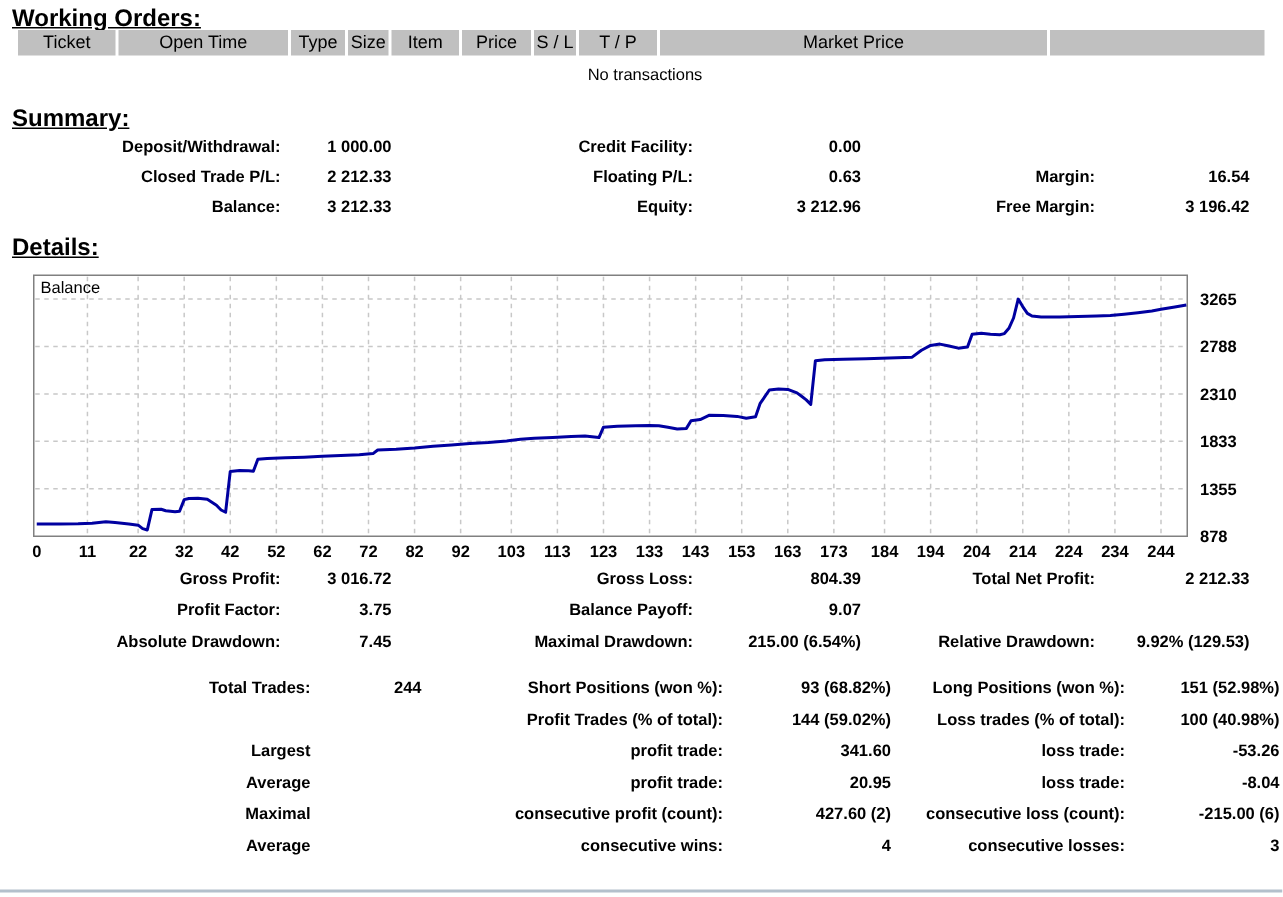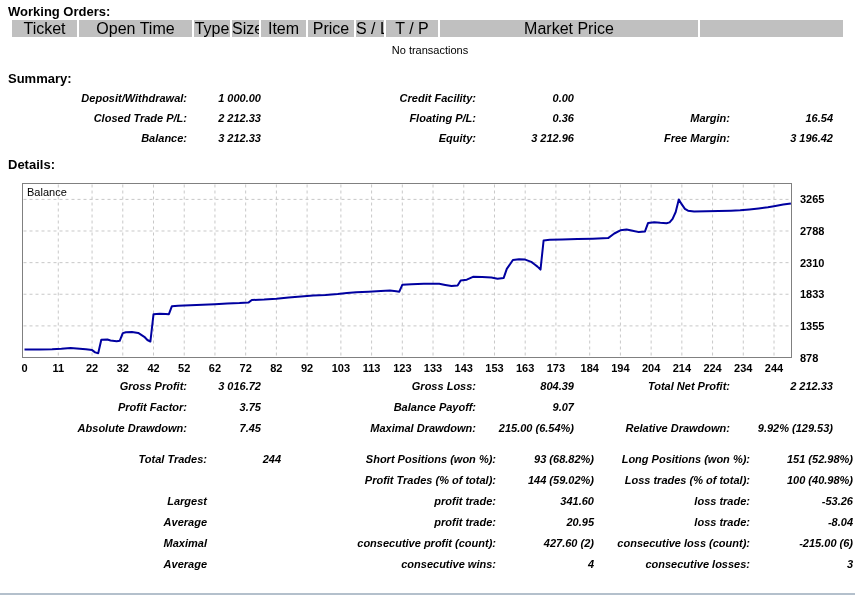--- a/index.html
+++ b/index.html
@@ -1,40 +1,40 @@
 <!DOCTYPE html>
 <html><head>
 <meta charset="utf-8">
 <style>
   html,body{margin:0;padding:0;}
   body{
     width:855px;height:598px;position:relative;overflow:hidden;
     background:#ffffff;color:#000;
     font-family:"Liberation Sans",sans-serif;font-size:11px;
   }
-  .section-title{position:absolute;left:8px;font-weight:bold;font-size:13px;}
+  .section-title{position:absolute;left:8px;font-weight:bold;font-size:16px;text-decoration:underline;}
   #wo-title{top:4px;}
   #summary-title{top:71px;}
   #details-title{top:157px;}
 
   #wo-header{position:absolute;left:12px;top:20px;width:831px;height:17px;display:flex;gap:2px;}
-  .wo-cell{background:#c0c0c0;text-align:center;line-height:17px;font-size:16px;overflow:hidden;white-space:nowrap;}
+  .wo-cell{background:#c0c0c0;text-align:center;line-height:17px;font-size:12px;overflow:hidden;white-space:nowrap;}
 
   #no-trans{position:absolute;top:44px;left:0;width:788px;text-align:center;font-size:11px;padding-left:36px;}
 
   .rows-block{position:absolute;left:0;width:855px;}
   #summary-rows{top:89px;}
   #stats-a{top:377px;}
   #stats-b{top:450px;padding-left:20px;}
-  .data-row{position:relative;height:20px;font-style:italic;}
+  .data-row{position:relative;height:20px;}
   #stats-a .data-row,#stats-b .data-row{height:21px;}
   .cell{position:absolute;top:3px;font-weight:bold;white-space:pre;text-align:right;}
   .c0{right:668px;}
   .c1{right:594px;}
-  .c2{right:379px;margin-left:12px;}
+  .c2{right:393px;margin-left:12px;}
   .c3{right:281px;}
   .c4{right:125px;}
   .c5{right:22px;}
 
   #chart-wrap{position:absolute;left:0;top:176px;width:855px;height:200px;}
   #chart-svg text{font-family:"Liberation Sans",sans-serif;}
   .tick-label{font-size:11px;font-weight:bold;fill:#000;}
   .curve-label{font-size:11px;fill:#000;}
 
   #bottom-line{position:absolute;left:0;top:593px;width:855px;height:2px;background:#b4c0cc;}
@@ -65,21 +65,21 @@
     <div class="data-row">
       <span class="cell c0">Deposit/Withdrawal:</span>
       <span class="cell c1">1 000.00</span>
       <span class="cell c2">Credit Facility:</span>
       <span class="cell c3">0.00</span>
     </div>
     <div class="data-row">
       <span class="cell c0">Closed Trade P/L:</span>
       <span class="cell c1">2 212.33</span>
       <span class="cell c2">Floating P/L:</span>
-      <span class="cell c3">0.36</span>
+      <span class="cell c3">0.63</span>
       <span class="cell c4">Margin:</span>
       <span class="cell c5">16.54</span>
     </div>
     <div class="data-row">
       <span class="cell c0">Balance:</span>
       <span class="cell c1">3 212.33</span>
       <span class="cell c2">Equity:</span>
       <span class="cell c3">3 212.96</span>
       <span class="cell c4">Free Margin:</span>
       <span class="cell c5">3 196.42</span>

